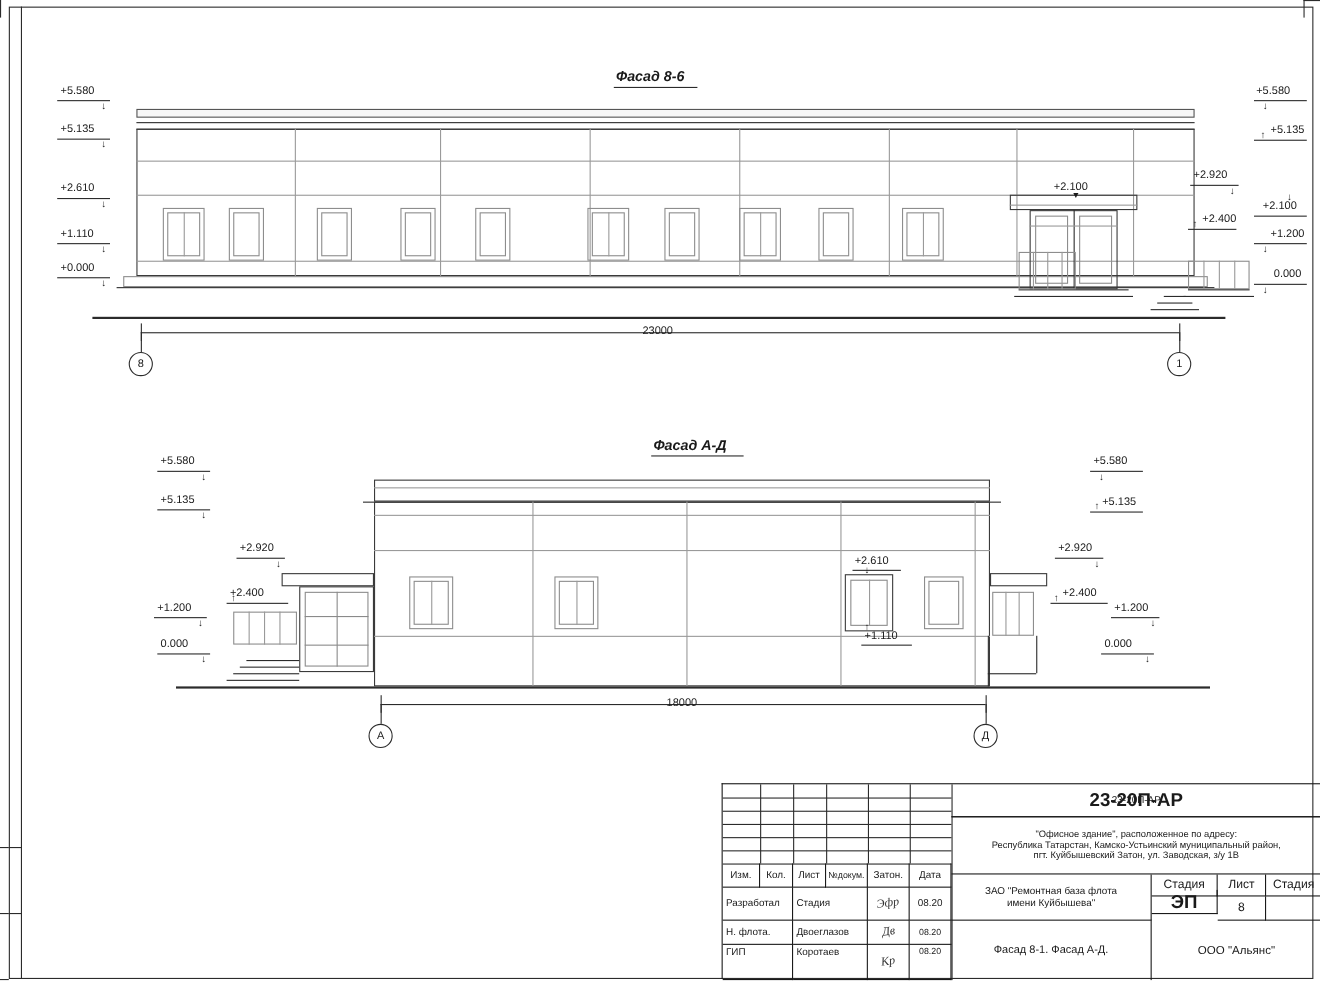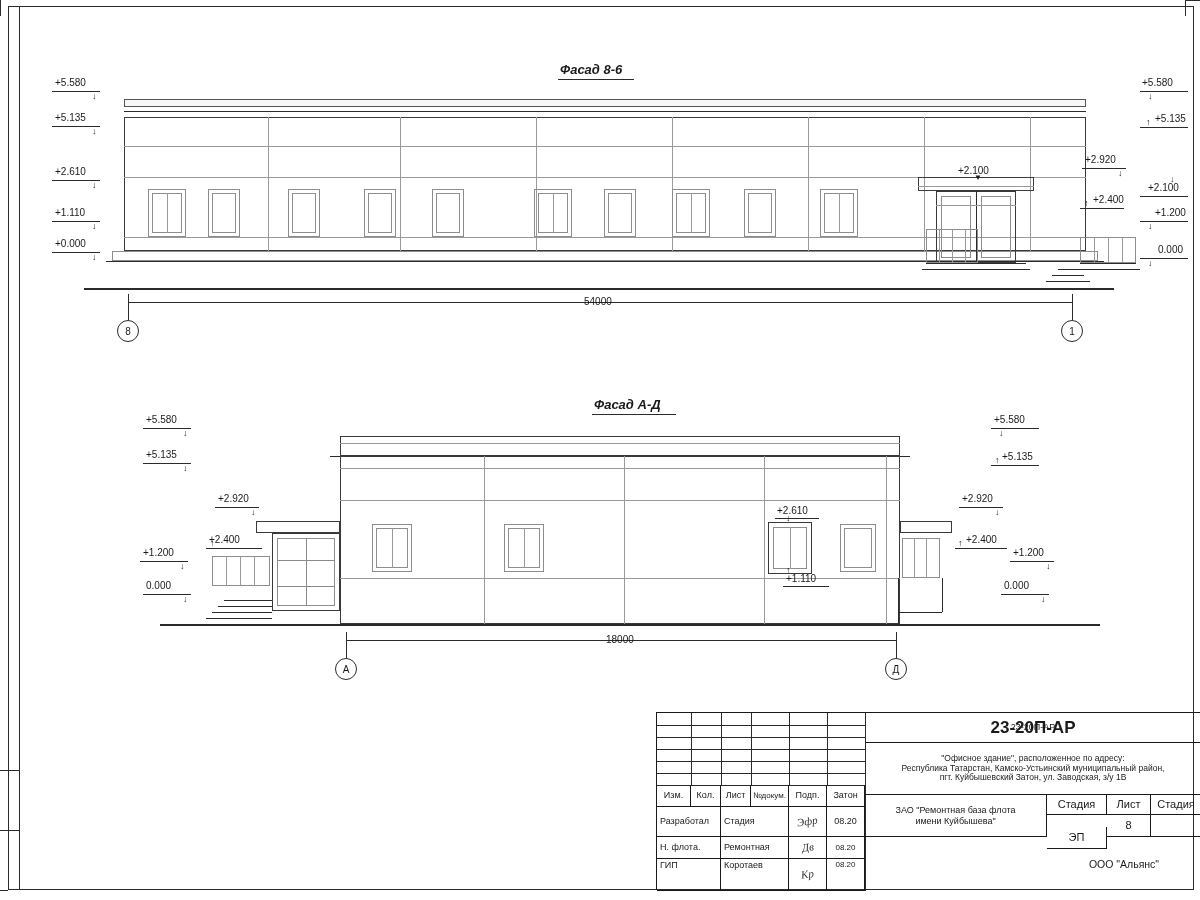--- a/index.html
+++ b/index.html
@@ -266,21 +266,21 @@
   <div class="ln h" style="left:1140px;top:196px;width:48px;"></div>
   <div class="lbl sm" style="left:1170px;top:175px;">↓</div>
 
   <div class="lbl" style="left:1158px;top:245px;">0.000</div>
   <div class="ln h" style="left:1140px;top:258px;width:48px;"></div>
   <div class="lbl sm" style="left:1148px;top:259px;">↓</div>
 
   <div class="ln h" style="left:128px;top:302px;width:944px;"></div>
   <div class="ln v" style="left:128px;top:294px;height:16px;"></div>
   <div class="ln v" style="left:1072px;top:294px;height:16px;"></div>
-  <div class="dim-text" style="left:584px;top:296px;">54000</div>
+  <div class="dim-text" style="left:584px;top:296px;">23000</div>
 
   <div class="ln v" style="left:128px;top:302px;height:18px;"></div>
   <div class="circ" style="left:117px;top:320px;">8</div>
   <div class="ln v" style="left:1072px;top:302px;height:18px;"></div>
   <div class="circ" style="left:1061px;top:320px;">1</div>
 
   <div class="title" style="left:594px;top:397px;">Фасад А-Д</div>
   <div class="ln h" style="left:592px;top:414px;width:84px;"></div>
 
   <div class="box" style="left:340px;top:436px;width:560px;height:20px;"></div>
@@ -415,32 +415,32 @@
     <div class="ln v" style="left:64px;top:0px;height:72px;"></div>
     <div class="ln v" style="left:94px;top:0px;height:72px;"></div>
     <div class="ln v" style="left:132px;top:0px;height:72px;"></div>
     <div class="ln v" style="left:170px;top:0px;height:72px;"></div>
     <div class="ln v" style="left:208px;top:0px;height:178px;"></div>
 
     <div class="tb-cell tb-b tb-r" style="left:0px;top:72px;width:34px;height:22px;">Изм.</div>
     <div class="tb-cell tb-b tb-r" style="left:34px;top:72px;width:30px;height:22px;">Кол.</div>
     <div class="tb-cell tb-b tb-r" style="left:64px;top:72px;width:30px;height:22px;">Лист</div>
     <div class="tb-cell tb-b tb-r" style="left:94px;top:72px;width:38px;height:22px;font-size:8px;">№докум.</div>
-    <div class="tb-cell tb-b tb-r" style="left:132px;top:72px;width:38px;height:22px;">Подп.</div>
-    <div class="tb-cell tb-b tb-r" style="left:170px;top:72px;width:38px;height:22px;">Затон</div>
+    <div class="tb-cell tb-b tb-r" style="left:132px;top:72px;width:38px;height:22px;">Затон.</div>
+    <div class="tb-cell tb-b tb-r" style="left:170px;top:72px;width:38px;height:22px;">Дата</div>
 
     <div class="tb-cell tb-b tb-r" style="left:0px;top:94px;width:64px;height:30px;justify-content:flex-start;padding-left:3px;">Разработал</div>
     <div class="tb-cell tb-b tb-r" style="left:64px;top:94px;width:68px;height:30px;justify-content:flex-start;padding-left:3px;">Стадия</div>
     <div class="tb-cell tb-b tb-r" style="left:132px;top:94px;width:38px;height:30px;">
       <span class="sig">Эфр</span>
     </div>
     <div class="tb-cell tb-b tb-r" style="left:170px;top:94px;width:38px;height:30px;">08.20</div>
 
     <div class="tb-cell tb-b tb-r" style="left:0px;top:124px;width:64px;height:22px;justify-content:flex-start;padding-left:3px;">Н. флота.</div>
-    <div class="tb-cell tb-b tb-r" style="left:64px;top:124px;width:68px;height:22px;justify-content:flex-start;padding-left:3px;">Ремонтная</div>
+    <div class="tb-cell tb-b tb-r" style="left:64px;top:124px;width:68px;height:22px;justify-content:flex-start;padding-left:3px;">Двоеглазов</div>
     <div class="tb-cell tb-b tb-r" style="left:132px;top:124px;width:38px;height:22px;">
       <span class="sig">Дв</span>
     </div>
     <div class="tb-cell tb-b tb-r" style="left:170px;top:124px;width:38px;height:22px;font-size:8px;">08.20</div>
 
     <div class="tb-cell tb-b tb-r" style="left:0px;top:146px;width:64px;height:32px;justify-content:flex-start;padding-left:3px;align-items:flex-start;padding-top:1px;">ГИП</div>
     <div class="tb-cell tb-b tb-r" style="left:64px;top:146px;width:68px;height:32px;justify-content:flex-start;padding-left:3px;align-items:flex-start;padding-top:1px;">Коротаев</div>
     <div class="tb-cell tb-b tb-r" style="left:132px;top:146px;width:38px;height:32px;">
       <span class="sig">Кр</span>
     </div>
@@ -457,20 +457,21 @@
 
     <div class="tb-cell tb-b tb-r" style="left:208px;top:82px;width:182px;height:42px;flex-direction:column;border-bottom:1px solid #1a1a1a;border-right:1px solid #1a1a1a;">
       <span style="font-size:9px;">ЗАО "Ремонтная база флота</span>
       <span style="font-size:9px;">имени Куйбышева"</span>
     </div>
 
     <div class="tb-cell tb-b tb-r" style="left:390px;top:82px;width:60px;height:20px;font-size:11px;">Стадия</div>
     <div class="tb-cell tb-b tb-r" style="left:450px;top:82px;width:44px;height:20px;font-size:11px;">Лист</div>
     <div class="tb-cell tb-b" style="left:494px;top:82px;width:50px;height:20px;font-size:11px;">Стадия</div>
 
-    <div class="tb-cell tb-b tb-r" style="left:390px;top:114px;width:60px;height:22px;font-size:11px;">ЭП</div>
+    <div class="tb-cell tb-b tb-r" style="left:390px;top:96px;width:60px;height:22px;font-size:17px;font-weight:bold;">ЭП</div>
     <div class="tb-cell tb-b tb-r" style="left:450px;top:102px;width:44px;height:22px;font-size:11px;">8</div>
     <div class="tb-cell tb-b" style="left:494px;top:102px;width:50px;height:22px;font-size:11px;"></div>
 
+    <div class="tb-cell tb-r" style="left:208px;top:124px;width:182px;height:54px;font-size:10px;border-right:1px solid #1a1a1a;">Фасад 8-1. Фасад А-Д.</div>
     <div class="tb-cell" style="left:390px;top:124px;width:154px;height:54px;font-size:10.5px;">ООО "Альянс"</div>
   </div>
 
 </div>
 
 </body></html>

